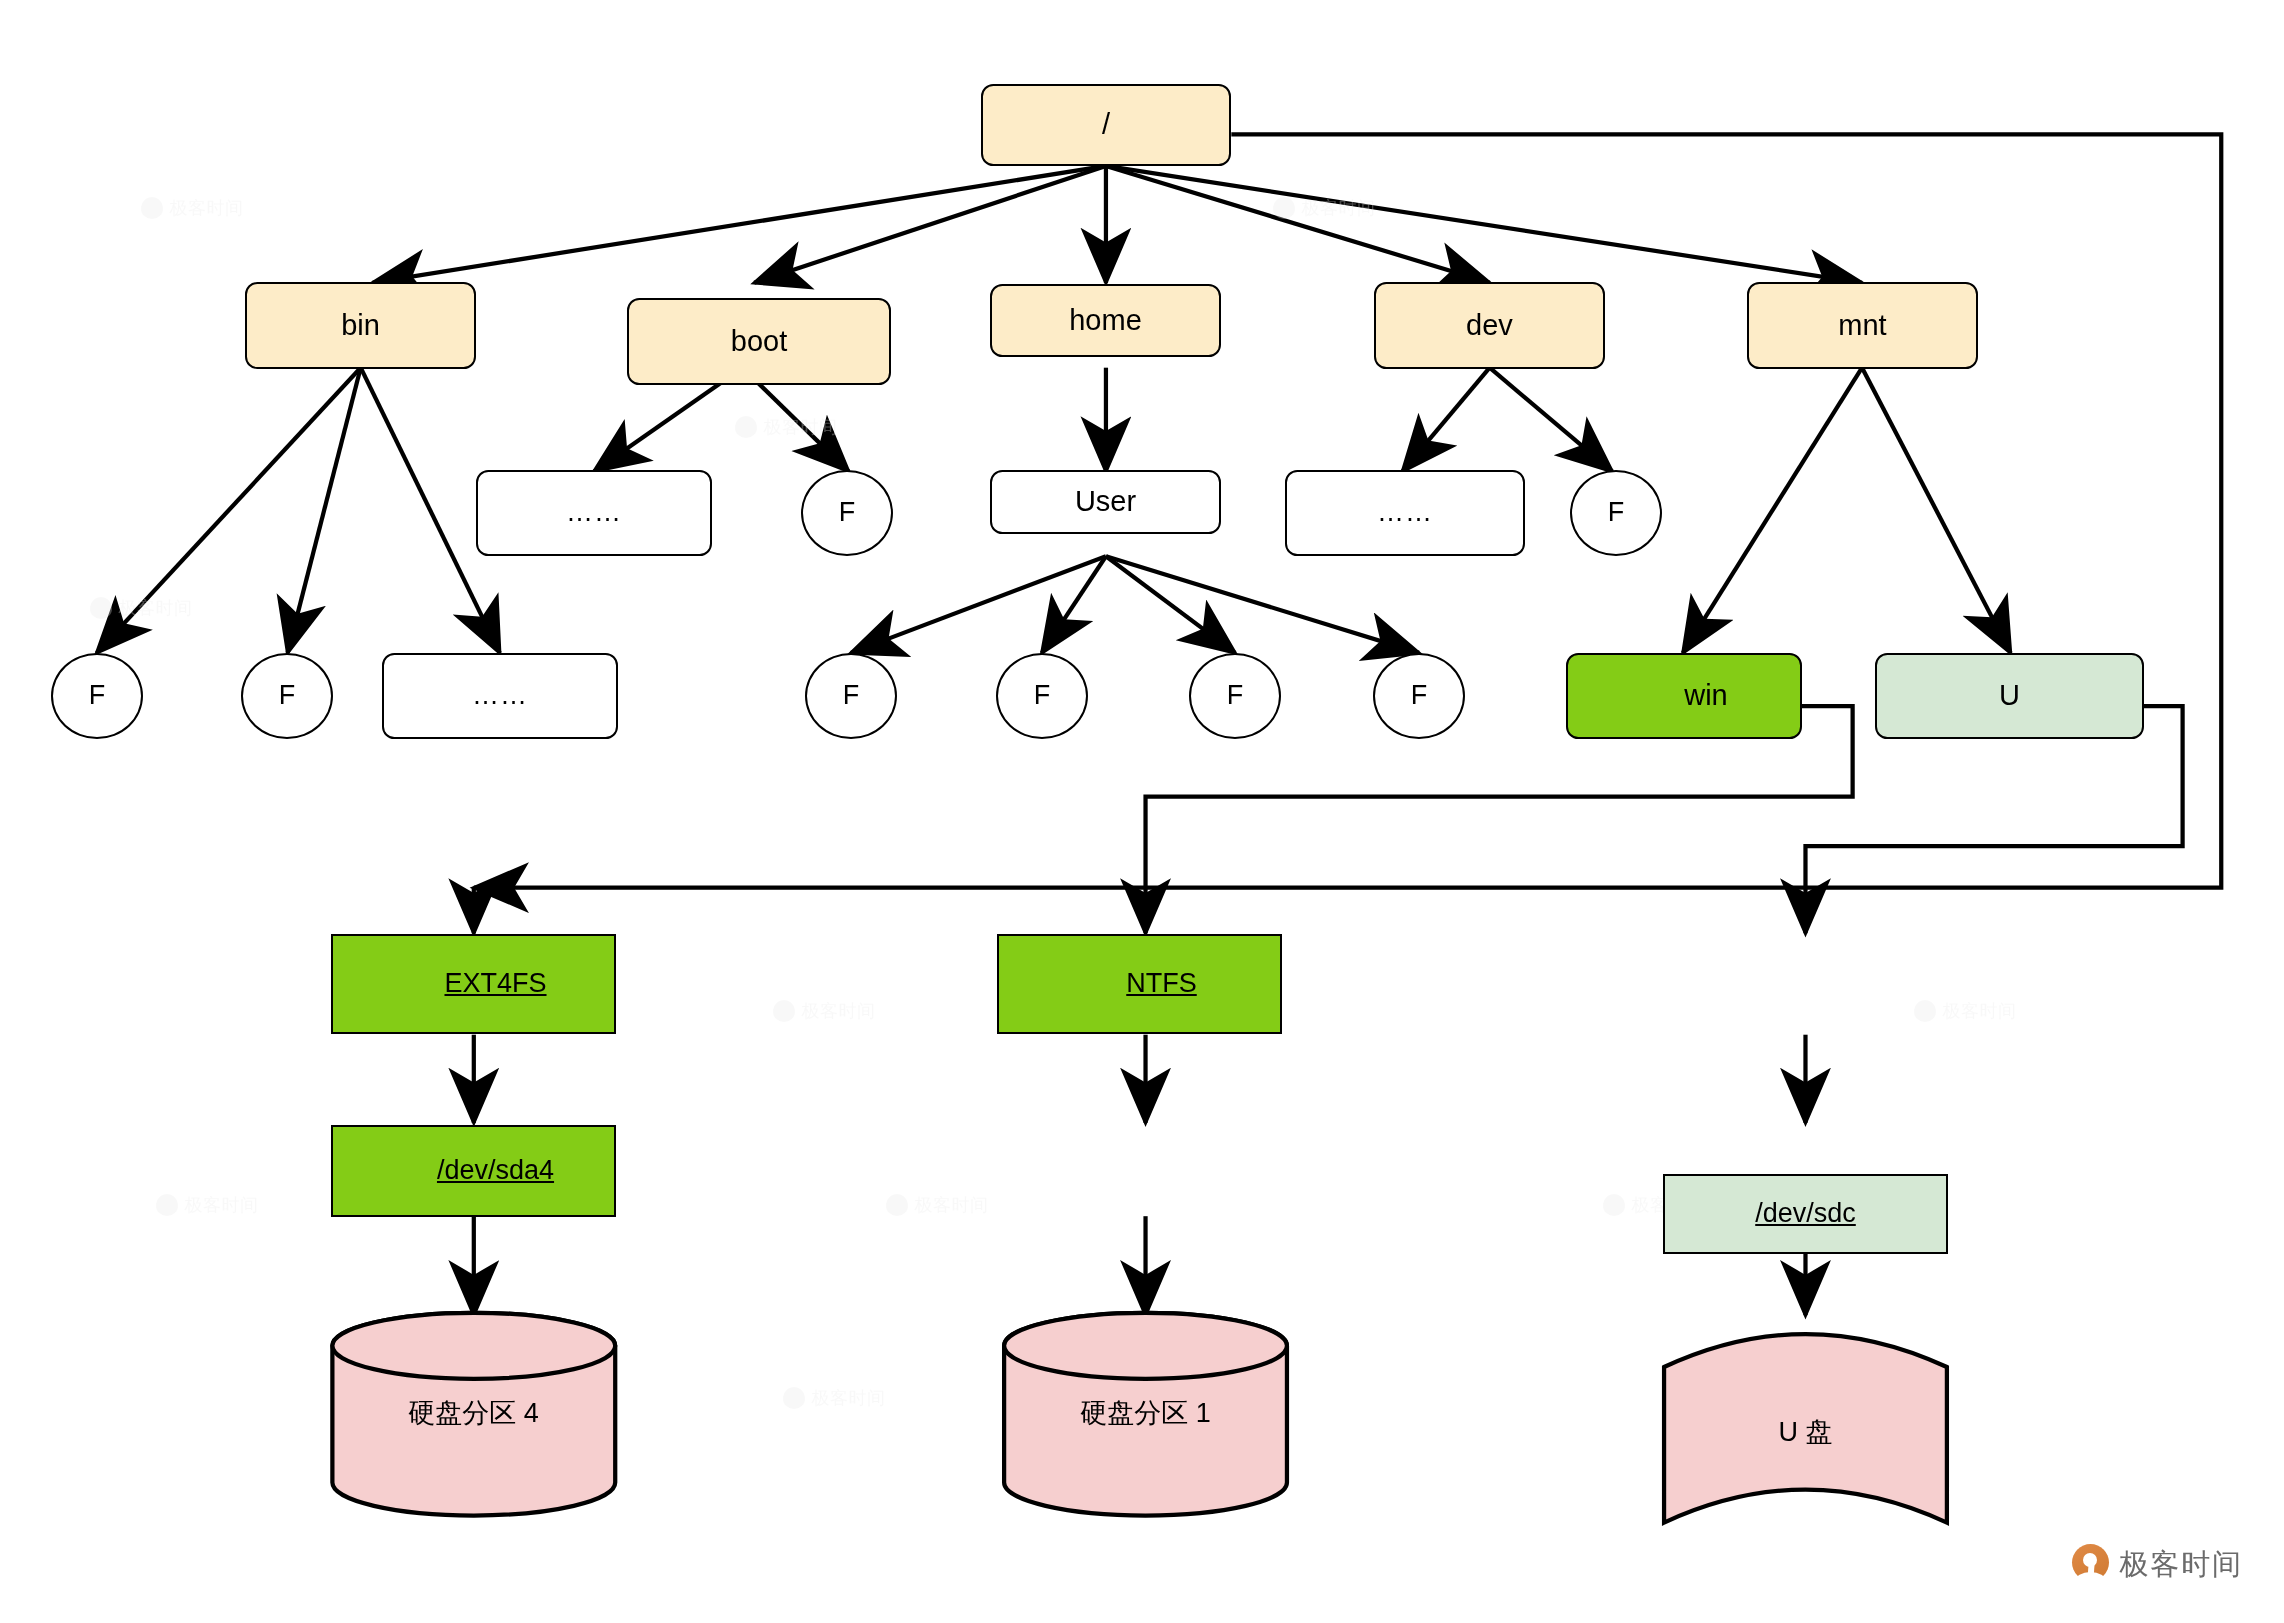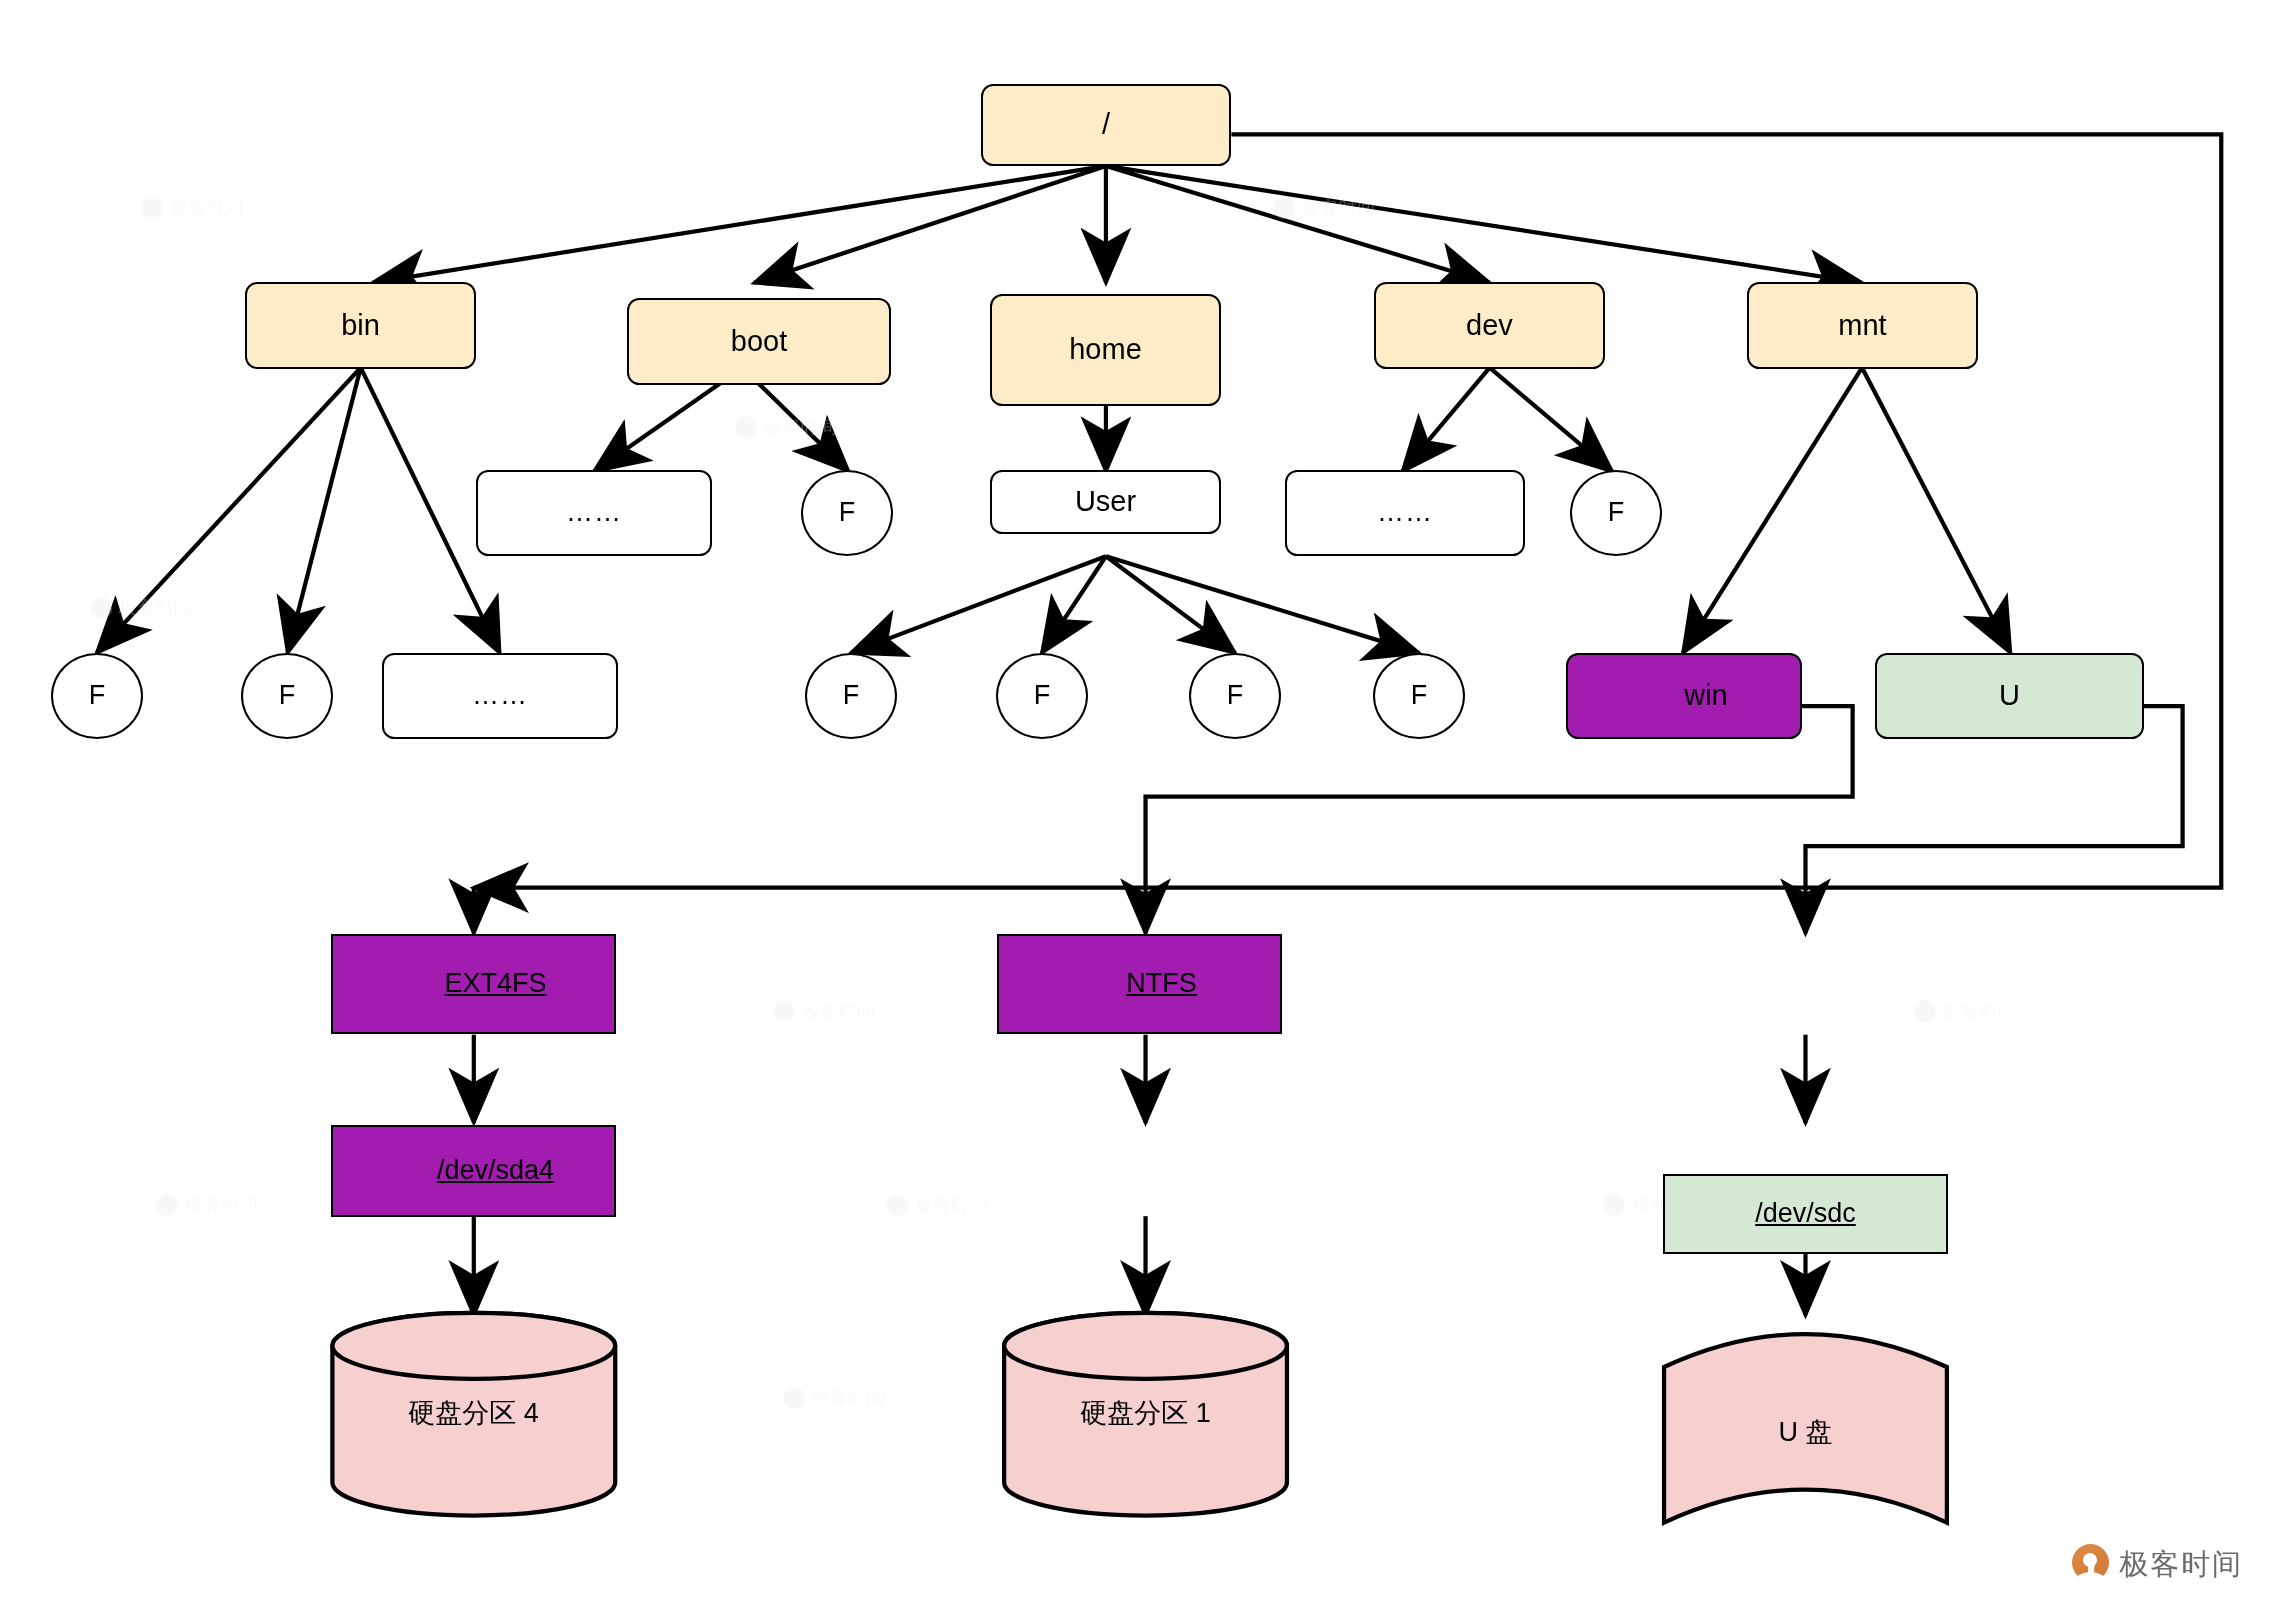--- a/index.html
+++ b/index.html
@@ -10,21 +10,21 @@
 
   
   .node{position:absolute;box-sizing:border-box;display:flex;align-items:center;
         justify-content:center;text-align:center;color:#000000;
         border:2.8px solid #000000;background:#ffffff;line-height:1.1;}
   .node span{display:block;}
   .rounded{border-radius:12.3px;}
   .sharp{border-radius:0;text-decoration:underline;}
   .dir{background:#fdecc8;}
   .plain{background:#ffffff;}
-  .blue{background:#a21caf;padding-left:44px;}
+  .blue{background:#84cc16;padding-left:44px;}
   .green{background:#d5e8d4;}
   .ellipse{border-radius:50%;}
   .fs-txt{font-size:27px;}
   .dir-txt{font-size:29px;}
   .dots{font-size:27px;letter-spacing:0.9px;}
 
   
   .cyl{position:absolute;}
   .cyl .lbl{position:absolute;left:0;right:0;text-align:center;font-size:27px;color:#000;}
 
@@ -172,21 +172,21 @@
   <div class="node rounded dir dir-txt" style="left:981px;top:84px;width:250px;height:82px">
     <span>/</span>
   </div>
 
   <div class="node rounded dir dir-txt" style="left:245px;top:282px;width:231px;height:87px">
     <span>bin</span>
   </div>
   <div class="node rounded dir dir-txt" style="left:627px;top:298px;width:264px;height:87px">
     <span>boot</span>
   </div>
-  <div class="node rounded dir dir-txt" style="left:990px;top:294px;width:231px;height:112px">
+  <div class="node rounded dir dir-txt" style="left:990px;top:284px;width:231px;height:73px">
     <span>home</span>
   </div>
   <div class="node rounded dir dir-txt" style="left:1374px;top:282px;width:231px;height:87px">
     <span>dev</span>
   </div>
   <div class="node rounded dir dir-txt" style="left:1747px;top:282px;width:231px;height:87px">
     <span>mnt</span>
   </div>
 
   <div class="node rounded plain dots" style="left:476px;top:470px;width:236px;height:86px">

